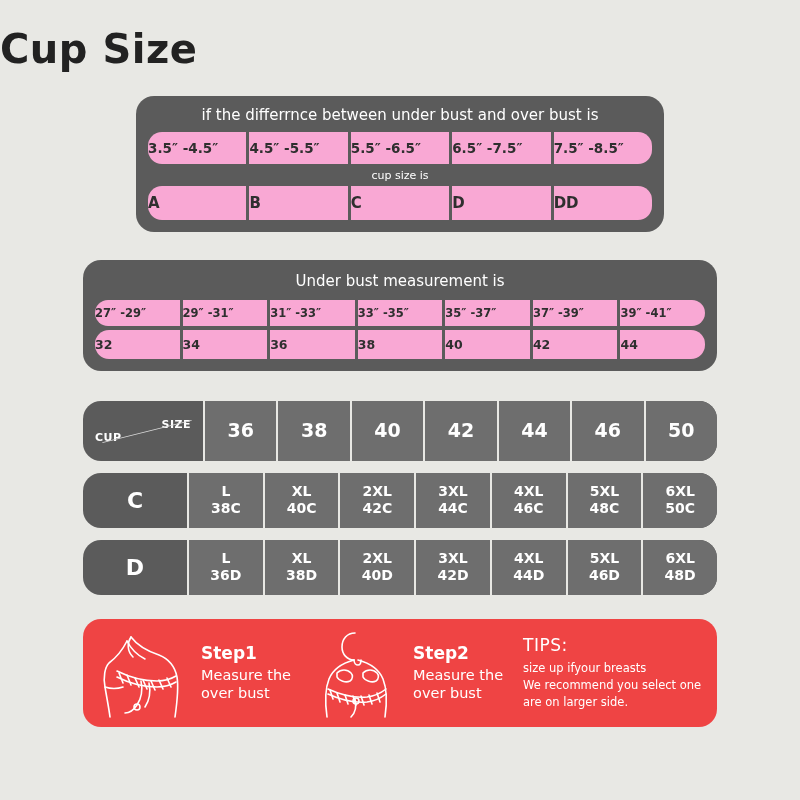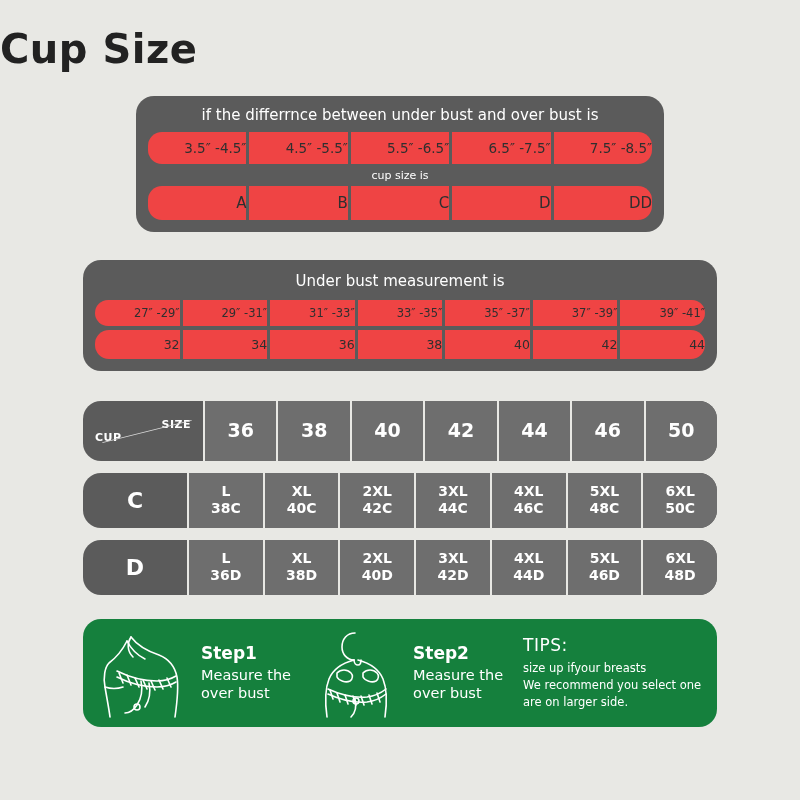--- a/index.html
+++ b/index.html
@@ -46,25 +46,25 @@
     color: #ffffff;
     padding: 10px 0 8px 0;
   }
   .pill-row {
     display: flex;
     padding: 0 12px;
     gap: 3px;
   }
   .pill-row .cell {
     flex: 1 1 0;
-    background: #ef4444;
+    background: #f9a8d4;
     color: #2f2f2f;
-    text-align: right;
+    text-align: left;
     font-size: 13px;
-    font-weight: normal;
+    font-weight: bold;
     padding: 7px 0;
     box-sizing: border-box;
   }
   .pill-row .cell:first-child {
     border-top-left-radius: 14px;
     border-bottom-left-radius: 14px;
   }
   .pill-row .cell:last-child {
     border-top-right-radius: 14px;
     border-bottom-right-radius: 14px;
@@ -155,21 +155,21 @@
     background: #6e6e6e;
     font-size: 14px;
     padding: 10px 0;
   }
   .grid-row.body .cell span { display: block; }
 
   
   #block4 {
     width: 634px;
     margin: 24px auto 0 auto;
-    background: #15803d;
+    background: #ef4444;
     border-radius: 18px;
     height: 108px;
     display: flex;
     align-items: center;
     padding: 0 14px;
     box-sizing: border-box;
     color: #ffffff;
   }
   .step {
     display: flex;

